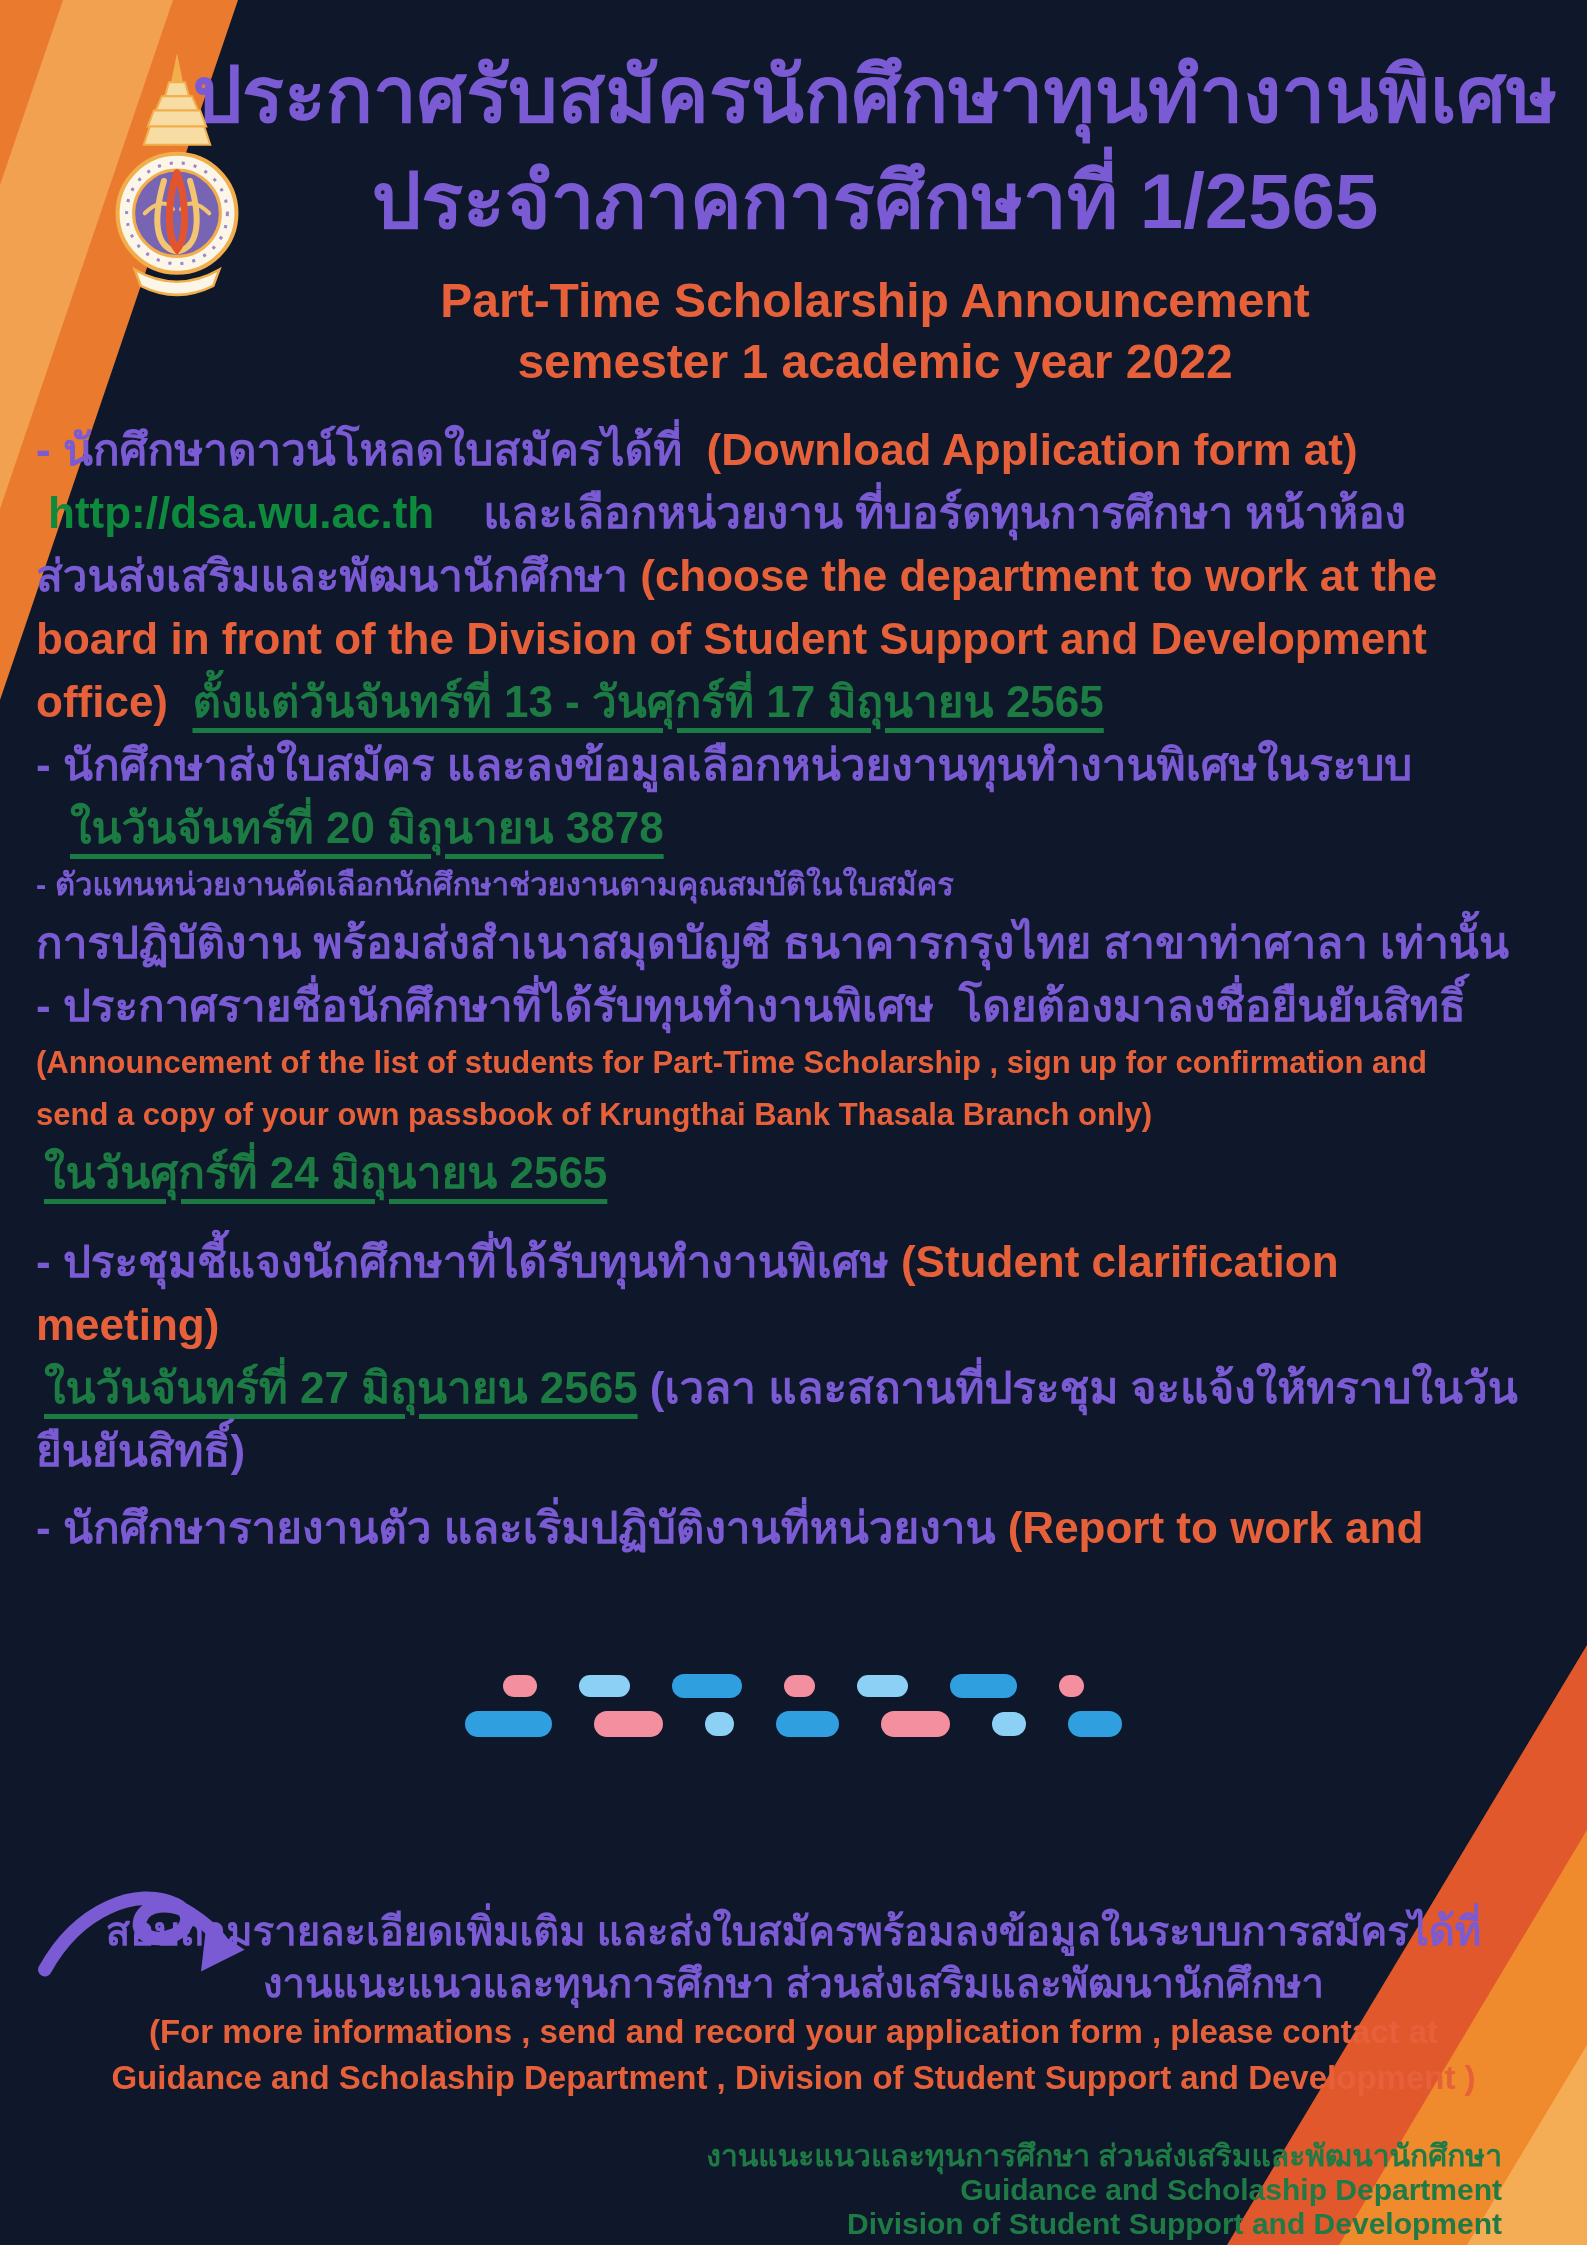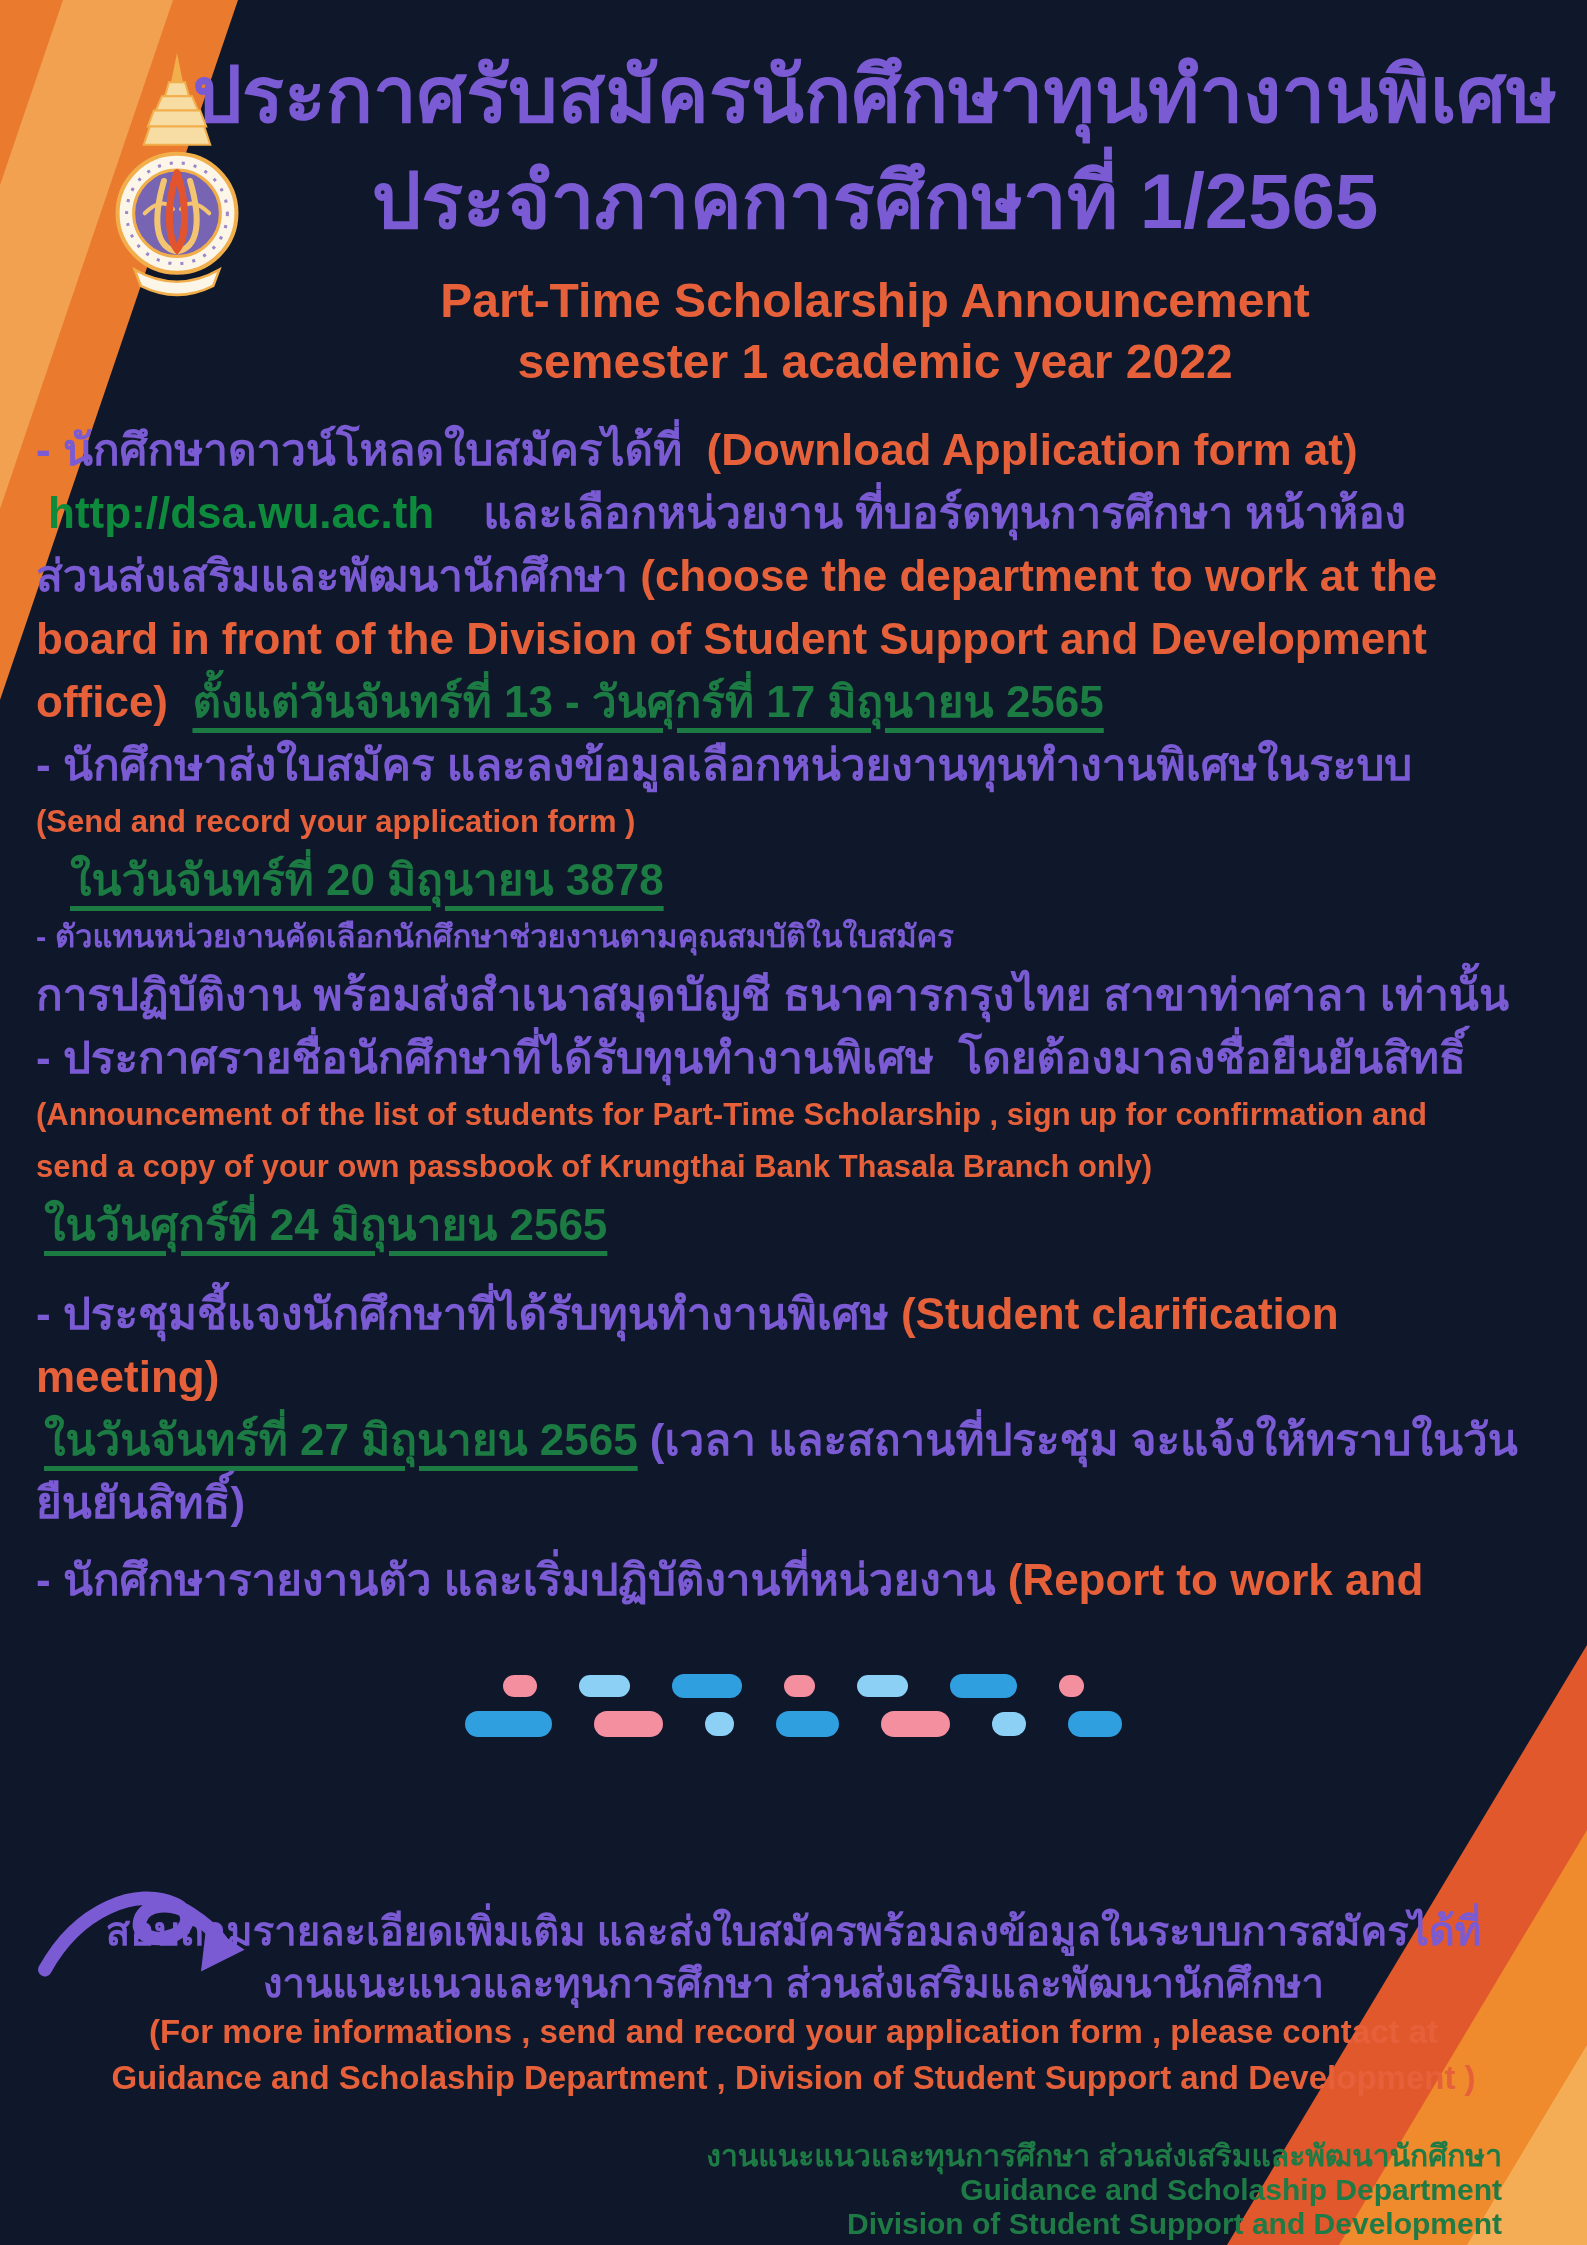--- a/index.html
+++ b/index.html
@@ -88,21 +88,20 @@
     <div class="subtitle">semester 1 academic year 2022</div>
   </div>
 
   <div class="body-lines">
       <div class="line lg"><span class="seg-purple">- นักศึกษาดาวน์โหลดใบสมัครได้ที่</span><span class="seg-orange">  (Download Application form at)</span></div>
       <div class="line lg" style="padding-left: 12px;"><span class="seg-url">http://dsa.wu.ac.th</span><span class="seg-purple">    และเลือกหน่วยงาน ที่บอร์ดทุนการศึกษา หน้าห้อง</span></div>
       <div class="line lg"><span class="seg-purple">ส่วนส่งเสริมและพัฒนานักศึกษา </span><span class="seg-orange">(choose the department to work at the</span></div>
       <div class="line lg"><span class="seg-orange">board in front of the Division of Student Support and Development</span></div>
       <div class="line lg"><span class="seg-orange">office)  </span><span class="seg-gu">ตั้งแต่วันจันทร์ที่ 13 - วันศุกร์ที่ 17 มิถุนายน 2565</span></div>
       <div class="line lg"><span class="seg-purple">- นักศึกษาส่งใบสมัคร และลงข้อมูลเลือกหน่วยงานทุนทำงานพิเศษในระบบ</span></div>
-      <div class="line sm"><span class="seg-orange">(Send and record your application form )</span></div>
       <div class="line lg" style="padding-left: 34px;"><span class="seg-gu">ในวันจันทร์ที่ 20 มิถุนายน 3878</span></div>
       <div class="line sm"><span class="seg-purple">- ตัวแทนหน่วยงานคัดเลือกนักศึกษาช่วยงานตามคุณสมบัติในใบสมัคร</span></div>
       <div class="line lg"><span class="seg-purple">การปฏิบัติงาน พร้อมส่งสำเนาสมุดบัญชี ธนาคารกรุงไทย สาขาท่าศาลา เท่านั้น</span></div>
       <div class="line lg"><span class="seg-purple">- ประกาศรายชื่อนักศึกษาที่ได้รับทุนทำงานพิเศษ  โดยต้องมาลงชื่อยืนยันสิทธิ์</span></div>
       <div class="line sm"><span class="seg-orange">(Announcement of the list of students for Part-Time Scholarship , sign up for confirmation and</span></div>
       <div class="line sm"><span class="seg-orange">send a copy of your own passbook of Krungthai Bank Thasala Branch only)</span></div>
       <div class="line lg" style="padding-left: 8px;"><span class="seg-gu">ในวันศุกร์ที่ 24 มิถุนายน 2565</span></div>
       <div class="line lg" style="margin-top: 26px;"><span class="seg-purple">- ประชุมชี้แจงนักศึกษาที่ได้รับทุนทำงานพิเศษ </span><span class="seg-orange">(Student clarification</span></div>
       <div class="line lg"><span class="seg-orange">meeting)</span></div>
       <div class="line lg" style="padding-left: 8px;"><span class="seg-gu">ในวันจันทร์ที่ 27 มิถุนายน 2565</span><span class="seg-purple"> (เวลา และสถานที่ประชุม จะแจ้งให้ทราบในวัน</span></div>

